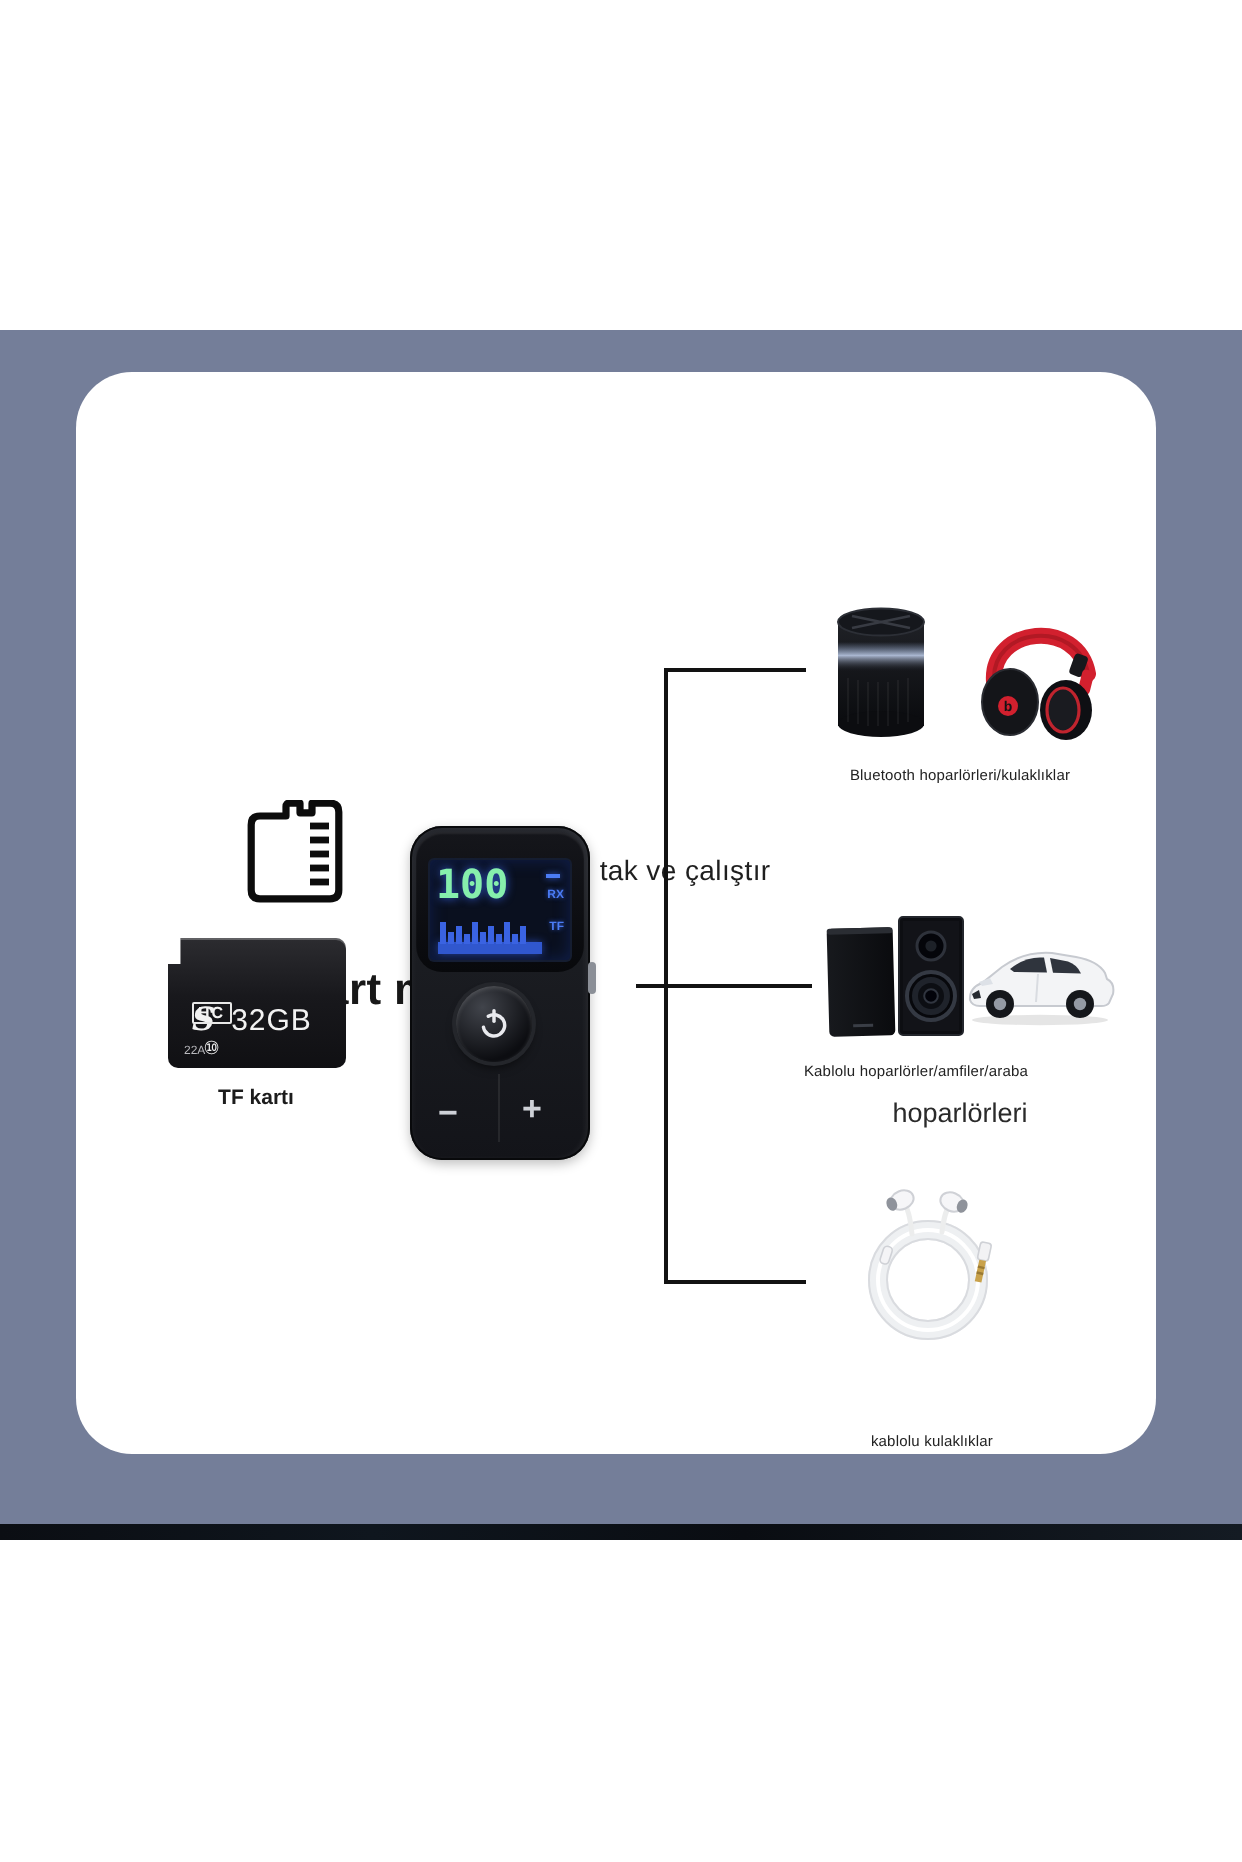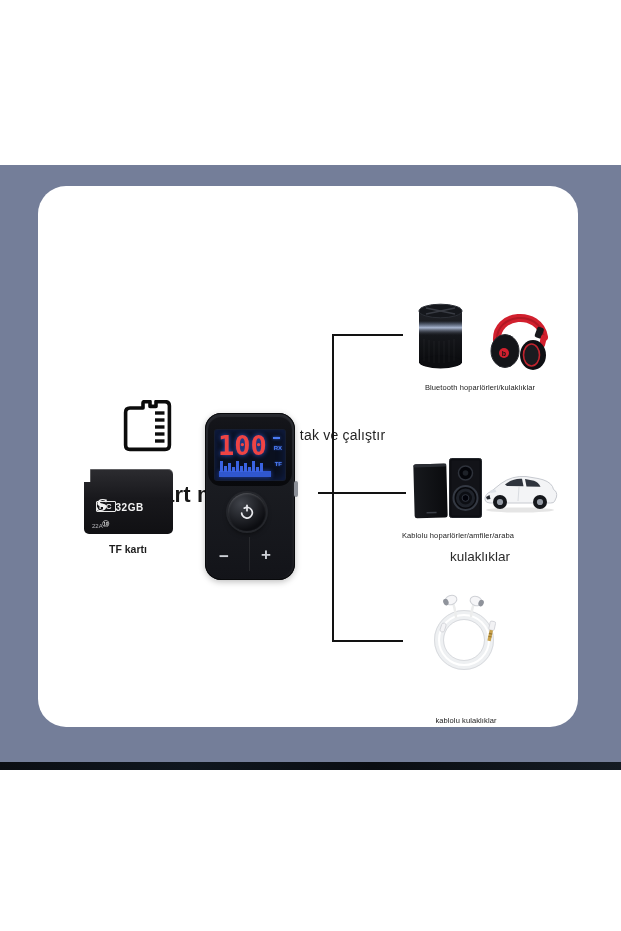--- a/index.html
+++ b/index.html
@@ -38,21 +38,21 @@
   
   #device{left:205px;top:413px;width:90px;height:167px;border-radius:16px;
       background:linear-gradient(180deg,#26282e 0%,#1b1d22 35%,#131419 100%);
       box-shadow:inset 0 0 0 1px #08090b, inset -2px 0 3px rgba(255,255,255,.07),
                  inset 2px 0 2px rgba(255,255,255,.03), 0 2px 6px rgba(0,0,0,.25);}
   #device-panel{left:3px;top:3px;width:84px;height:70px;border-radius:13px;
       background:linear-gradient(180deg,#15161b,#08090c);box-shadow:inset 0 1px 1px rgba(255,255,255,.08);}
   #lcd{left:7px;top:14px;width:70px;height:50px;background:#0a101f;border-radius:2px;
       box-shadow:0 0 0 1px #151d30, inset 0 0 8px rgba(30,60,160,.35);}
   #lcd-digits{left:3px;top:0px;font-family:"DejaVu Sans Mono",monospace;font-weight:700;
-      font-size:27px;color:#ef4444;text-shadow:0 0 5px rgba(60,110,255,.8);letter-spacing:0px;}
+      font-size:20px;color:#86efac;text-shadow:0 0 5px rgba(60,110,255,.8);letter-spacing:0px;}
   #lcd-dash{right:5px;top:7px;width:7px;height:2px;background:#4b7cf5;box-shadow:0 0 3px rgba(60,110,255,.8);}
   #lcd-rx{right:3px;top:15px;font-size:6px;font-weight:700;color:#4b7cf5;text-shadow:0 0 2px rgba(60,110,255,.8);}
   #lcd-tf{right:3px;top:31px;font-size:6px;font-weight:700;color:#4b7cf5;text-shadow:0 0 2px rgba(60,110,255,.8);}
   #eq{left:4px;right:14px;bottom:3px;height:17px;}
   #eq-base{position:absolute;left:0;right:0;bottom:0;height:6px;background:#3057ce;box-shadow:0 0 4px rgba(50,90,220,.7);}
   #eq-bars{position:absolute;left:1px;bottom:5px;display:flex;align-items:flex-end;gap:1px;}
   #eq-bars i{display:block;width:3px;background:#3a63e2;}
   #pwr-btn{left:23px;top:80px;width:38px;height:38px;border-radius:50%;
       background:radial-gradient(circle at 35% 28%,#41444b,#0c0d11 72%);
       box-shadow:0 0 0 2px #24262b, 0 3px 5px rgba(0,0,0,.55), inset 0 1px 2px rgba(255,255,255,.18);}
@@ -64,21 +64,21 @@
   #side-btn{right:-3px;top:68px;width:4px;height:16px;border-radius:2px;background:#8b8f97;}
 
   
   #tf-card-img{left:84px;top:469px;width:89px;height:65px;
       background:linear-gradient(180deg,#2c2c30 0%,#18181c 45%,#101013 100%);
       border-radius:5px;
       clip-path:polygon(0 20%,7% 20%,7% 0,100% 0,100% 100%,0 100%);
       box-shadow:inset 0 1px 0 rgba(255,255,255,.25);color:#f2f2f2;}
   #tf-row1{position:absolute;left:12px;top:9px;display:flex;align-items:baseline;gap:8px;}
   #tf-brand{font-family:"DejaVu Serif",serif;font-style:italic;font-weight:700;font-size:16px;}
-  #tf-cap{font-size:10px;font-weight:700;letter-spacing:.5px;margin-top:24px;}
+  #tf-cap{font-size:15px;font-weight:400;letter-spacing:.5px;margin-top:24px;}
   #tf-row2{position:absolute;left:12px;top:32px;display:flex;align-items:center;gap:7px;flex-direction:column;}
   #tf-hc{font-size:8px;font-weight:700;border:1px solid #e8e8e8;padding:0 2px;border-radius:1px;letter-spacing:1px;}
   #tf-class{font-size:9px;} #tf-arrow{font-size:7px;}
   #tf-code{position:absolute;left:8px;bottom:5px;font-size:6px;color:#b9b9bd;}
 
   svg{display:block;}
   
   #bt-speaker{left:414px;top:299px;} #bt-headphones{left:490px;top:301px;}
   #spk-left{left:412px;top:462px;} #spk-right{left:448px;top:457px;}
   #car{left:482px;top:470px;} #earphones{left:430px;top:593px;}
@@ -240,21 +240,21 @@
     <path d="M43,9 L52,10.8 Q56.5,12.3 58.5,16.8 L44.5,16.4 Z" fill="#2f343d"></path>
     <polygon points="7.5,21 13,19 14.5,22 9,23" fill="#dde1e7"></polygon>
     <path d="M4,27 L7.5,25 L8.5,29 L5,29.5 Z" fill="#262a30"></path>
     <circle cx="18" cy="32" r="7" fill="#15171b"></circle>
       <circle cx="18" cy="32" r="3.1" fill="#949aa4"></circle>
     <circle cx="58" cy="32" r="7" fill="#15171b"></circle>
       <circle cx="58" cy="32" r="3.1" fill="#949aa4"></circle>
     <line x1="37" y1="17" x2="36" y2="31" stroke="#d9dce1" stroke-width="1"></line>
   </svg>
   <div class="abs caption" id="wired-caption1">Kablolu hoparlörler/amfiler/araba</div>
-  <div class="abs" id="wired-caption2">kulaklıklar</div>
+  <div class="abs" id="wired-caption2">hoparlörleri</div>
 
   <svg class="abs" id="earphones" width="72" height="86" viewBox="0 0 72 86">
     <circle cx="34" cy="47" r="25" fill="none" stroke="#eef0f2" stroke-width="10"></circle>
     <circle cx="34" cy="47" r="20.5" fill="none" stroke="#d9dbdf" stroke-width="1"></circle>
     <circle cx="34" cy="47" r="29.5" fill="none" stroke="#d9dbdf" stroke-width="1"></circle>
     <circle cx="34" cy="47" r="25" fill="none" stroke="#ffffff" stroke-width="2"></circle>
     <path d="M26,24 C25,15 24,12 22,8" fill="none" stroke="#eceded" stroke-width="2.5" stroke-linecap="round"></path>
     <path d="M41,23 C42,15 43,12 45,9" fill="none" stroke="#eceded" stroke-width="2.5" stroke-linecap="round"></path>
     <g transform="rotate(-22 21 7)">
       <ellipse cx="21" cy="7" rx="6" ry="4.6" fill="#f6f6f8" stroke="#cfd1d6" stroke-width="1"></ellipse>

